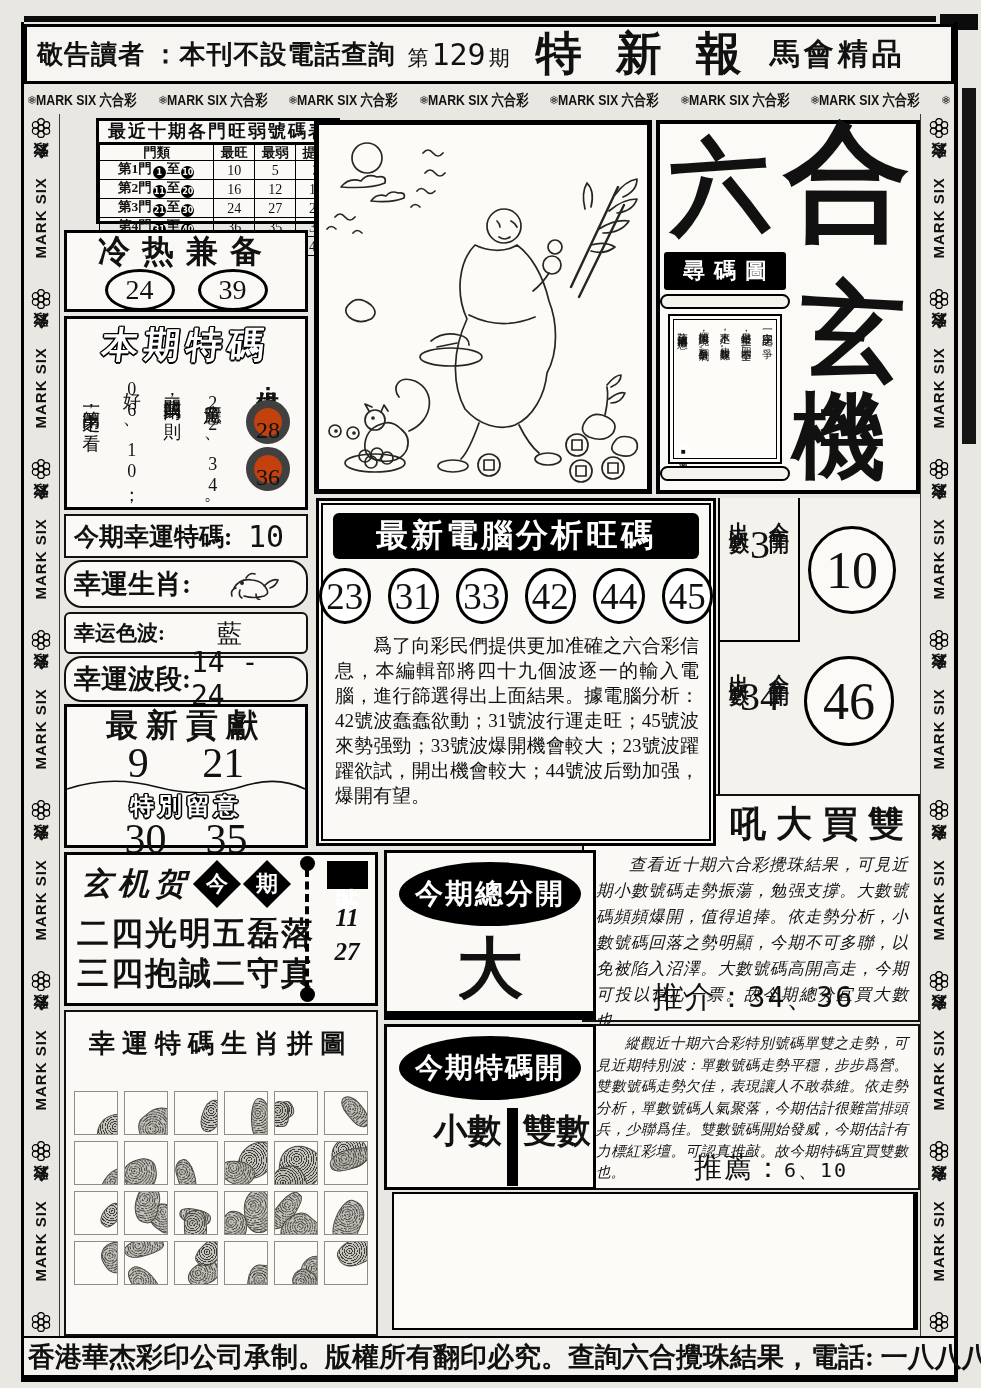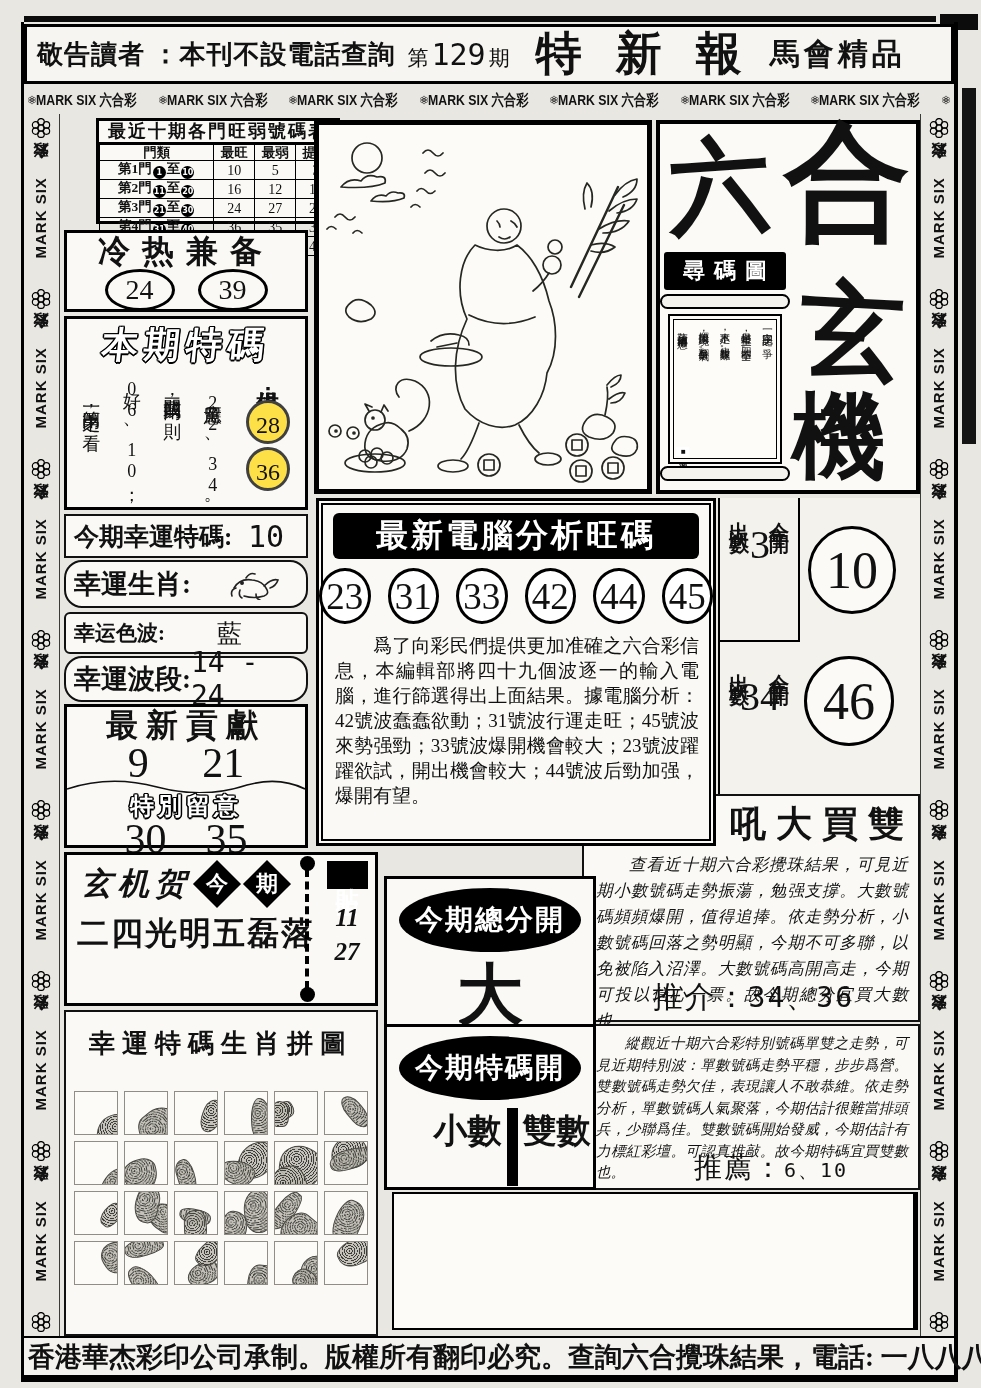--- a/index.html
+++ b/index.html
@@ -59,22 +59,22 @@
         line-height:36px;text-align:center;font-size:28px;}
 
   
   .btc{left:64px;top:316px;width:244px;height:194px;border:3px solid #000;}
   .btc-title{font-size:36px;font-weight:bold;text-align:center;letter-spacing:6px;
              transform:skewX(-6deg);margin-top:2px;}
   .btc-cols{display:flex;justify-content:space-between;padding:4px 12px 0 14px;height:142px;}
   .vcol{writing-mode:vertical-rl;text-orientation:upright;font-size:18px;line-height:1.12;letter-spacing:1px;}
   .provide{display:flex;flex-direction:column;align-items:center;gap:3px;width:50px;}
   .provide .plabel{writing-mode:vertical-rl;text-orientation:upright;font-size:23px;font-weight:bold;}
-  .circle-m{width:44px;height:44px;border:3px solid #404040;border-radius:50%;font-size:24px;
-            line-height:44px;text-align:center;box-sizing:border-box;background:#fde047;}
+  .circle-m{width:44px;height:44px;border:8px solid #404040;border-radius:50%;font-size:24px;
+            line-height:44px;text-align:center;box-sizing:border-box;background:#c2410c;}
 
   
   .lk{left:64px;width:244px;border:2px solid #111;background:#faf9f5;position:absolute;
       box-sizing:border-box;display:flex;align-items:center;padding:0 8px;}
   .lk .lbl{font-size:25px;font-weight:bold;white-space:nowrap;}
   .lk .val{margin-left:auto;margin-right:14px;}
 
   
   .contrib{left:64px;top:704px;width:244px;height:144px;border:3px solid #000;}
   .ct-title{font-size:32px;font-weight:bold;text-align:center;letter-spacing:8px;line-height:36px;}
@@ -116,21 +116,21 @@
             box-shadow:inset 0 0 0 2px #faf9f5, inset 0 0 0 4px #000;}
   .an-banner{margin:12px auto 0;width:366px;height:46px;background:#000;color:#fff;display:flex;
              align-items:center;justify-content:center;font-size:32px;font-weight:bold;
              letter-spacing:3px;border-radius:6px;}
   .an-circles{display:flex;justify-content:center;gap:17px;margin-top:9px;}
   .num-circle{width:56px;height:56px;border:3px solid #000;border-radius:50%;display:flex;
               align-items:center;justify-content:center;font-size:37px;box-sizing:border-box;background:#fff;}
   .an-body{margin:9px 14px 0 16px;font-size:19px;line-height:25px;text-indent:2em;text-align:justify;}
 
   
-  .total-open{left:384px;top:876px;width:212px;height:170px;border:3px solid #000;border-bottom:9px solid #000;}
+  .total-open{left:384px;top:850px;width:212px;height:170px;border:3px solid #000;border-bottom:9px solid #000;}
   .sp-open{left:384px;top:1024px;width:212px;height:166px;border:3px solid #000;}
   .ell{margin:9px auto 0;width:182px;height:64px;background:#000;border-radius:50%;color:#fff;
        display:flex;align-items:center;justify-content:center;font-size:28px;font-weight:bold;letter-spacing:2px;}
   .big-val{text-align:center;font-size:66px;font-weight:bold;line-height:86px;}
   .sp-row{display:flex;justify-content:space-around;margin-top:8px;height:74px;padding-left:44px;}
   .sp-bar{width:11px;height:78px;background:#000;}
   .sp-word{font-size:34px;font-weight:bold;}
 
   
   .scrollpanel{left:656px;top:120px;width:264px;height:374px;border:4px solid #000;background:#fbfaf6;}
@@ -573,20 +573,21 @@
       <span class="my-title">玄机贺</span>
       <span class="diamond">
           <span>今</span>
         </span>
       <span class="diamond">
           <span>期</span>
         </span>
     </div>
     <div class="poem">
       <div>二四光明五磊落</div>
+      <div>三四抱誠二守真</div>
     </div>
     <div class="dash-div"></div>
     <div class="tip-col">
       <div class="tip-box">貼士</div>
       <div class="tip-num" style="margin-top:12px;">11</div>
       <div class="tip-num">27</div>
     </div>
   </section>
 
   <section class="puzzle box">

